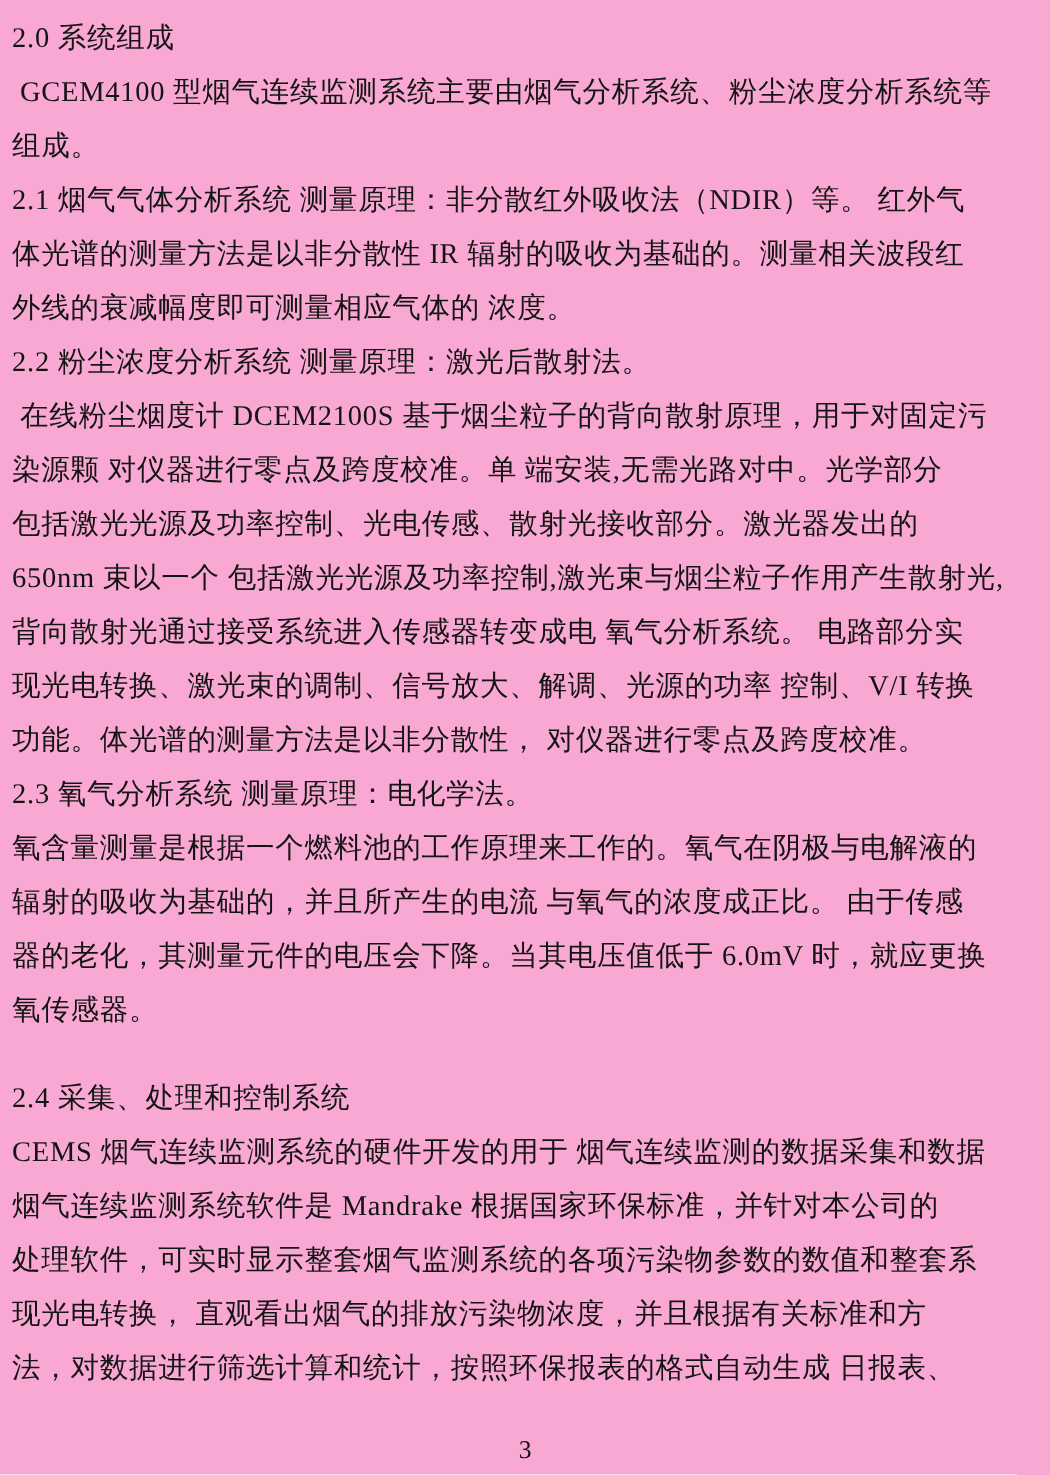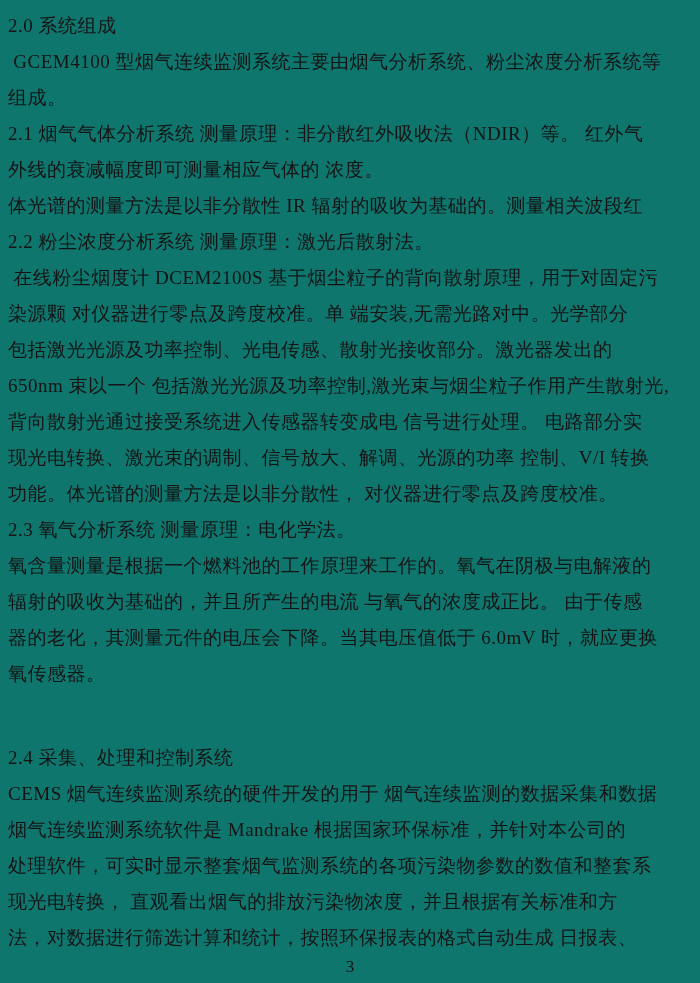--- a/index.html
+++ b/index.html
@@ -4,68 +4,68 @@
 <style>
   html, body {
     margin: 0;
     padding: 0;
     background: #ffffff;
   }
   .page {
     position: relative;
     width: 700px;
     height: 983px;
-    background: #0f766e;
+    background: #f9a8d4;
     color: #141414;
     font-family: "Liberation Serif", "DejaVu Serif", serif;
     font-size: 19px;
     box-sizing: border-box;
     padding: 8px 8px 0 8px;
     overflow: hidden;
   }
   .line {
     white-space: pre;
     line-height: 36px;
     height: 36px;
     overflow: hidden;
     letter-spacing: 0.5px;
   }
   .heading {
     font-weight: normal; 
   }
   .gap-before {
-    margin-top: 48px;
+    margin-top: 23px;
   }
   .page-number {
     position: absolute;
     bottom: 6px;
     left: 0;
     width: 100%;
     text-align: center;
     font-size: 17px;
     line-height: 20px;
     color: #141414;
   }
 </style>
 </head>
 <body>
 
 <div class="page">
   <div class="line heading">2.0 系统组成</div>
   <div class="line"> GCEM4100 型烟气连续监测系统主要由烟气分析系统、粉尘浓度分析系统等</div>
   <div class="line">组成。</div>
   <div class="line heading">2.1 烟气气体分析系统 测量原理：非分散红外吸收法（NDIR）等。 红外气</div>
+  <div class="line">体光谱的测量方法是以非分散性 IR 辐射的吸收为基础的。测量相关波段红</div>
   <div class="line">外线的衰减幅度即可测量相应气体的 浓度。</div>
-  <div class="line">体光谱的测量方法是以非分散性 IR 辐射的吸收为基础的。测量相关波段红</div>
   <div class="line heading">2.2 粉尘浓度分析系统 测量原理：激光后散射法。</div>
   <div class="line"> 在线粉尘烟度计 DCEM2100S 基于烟尘粒子的背向散射原理，用于对固定污</div>
   <div class="line">染源颗 对仪器进行零点及跨度校准。单 端安装,无需光路对中。光学部分</div>
   <div class="line">包括激光光源及功率控制、光电传感、散射光接收部分。激光器发出的</div>
   <div class="line">650nm 束以一个 包括激光光源及功率控制,激光束与烟尘粒子作用产生散射光,</div>
-  <div class="line">背向散射光通过接受系统进入传感器转变成电 信号进行处理。 电路部分实</div>
+  <div class="line">背向散射光通过接受系统进入传感器转变成电 氧气分析系统。 电路部分实</div>
   <div class="line">现光电转换、激光束的调制、信号放大、解调、光源的功率 控制、V/I 转换</div>
   <div class="line">功能。体光谱的测量方法是以非分散性， 对仪器进行零点及跨度校准。</div>
   <div class="line heading">2.3 氧气分析系统 测量原理：电化学法。</div>
   <div class="line">氧含量测量是根据一个燃料池的工作原理来工作的。氧气在阴极与电解液的</div>
   <div class="line">辐射的吸收为基础的，并且所产生的电流 与氧气的浓度成正比。 由于传感</div>
   <div class="line">器的老化，其测量元件的电压会下降。当其电压值低于 6.0mV 时，就应更换</div>
   <div class="line">氧传感器。</div>
   <div class="line heading gap-before">2.4 采集、处理和控制系统</div>
   <div class="line">CEMS 烟气连续监测系统的硬件开发的用于 烟气连续监测的数据采集和数据</div>
   <div class="line">烟气连续监测系统软件是 Mandrake 根据国家环保标准，并针对本公司的</div>

